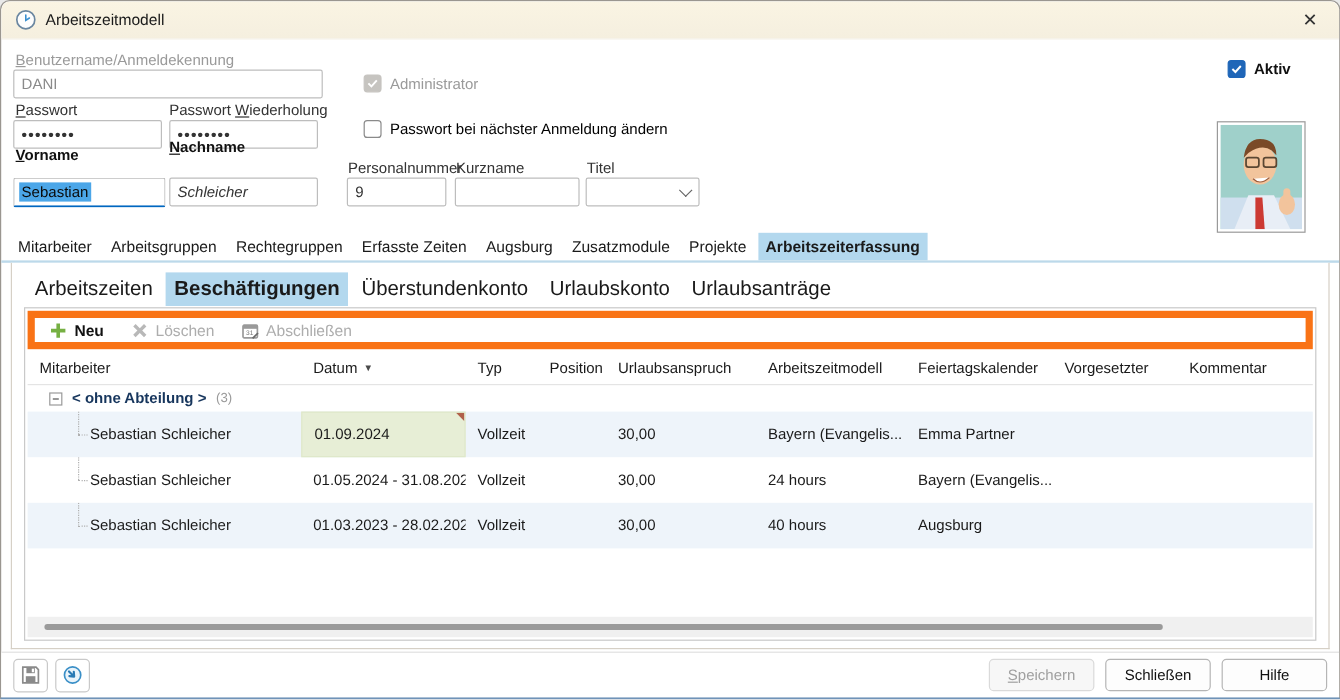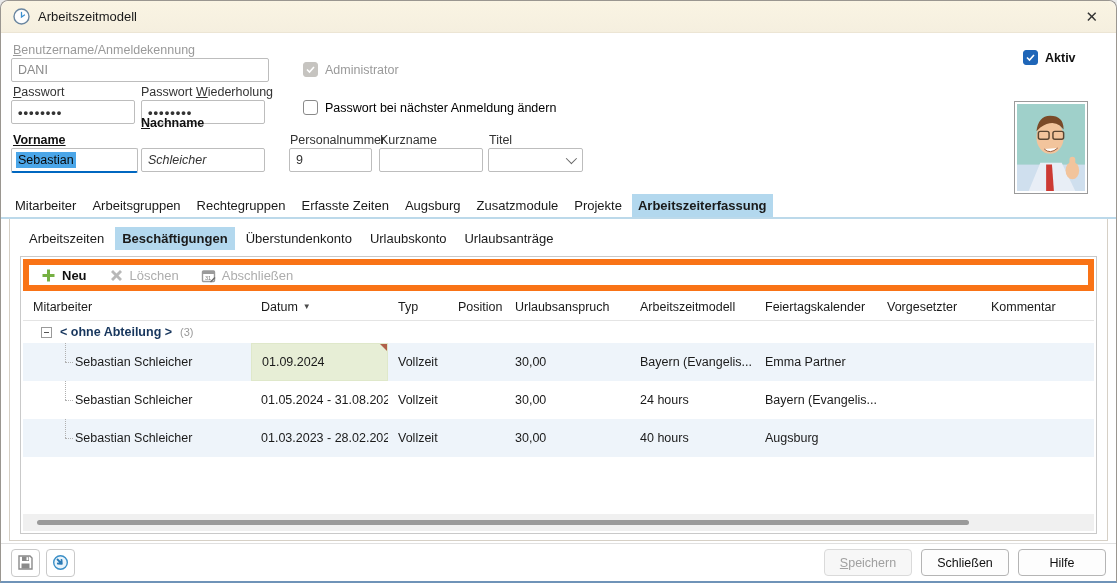--- a/index.html
+++ b/index.html
@@ -54,21 +54,21 @@
   .photo-box svg { width:100%; height:100%; display:block; }
   
   .tabstrip { position:absolute; left:8px; top:191px; right:8px; display:flex; gap:4px; height:25px; align-items:flex-end; }
   .tab { font-size:13px; color:#1a1a1a; padding:4px 6px; white-space:nowrap; cursor:pointer; }
   .tab.selected { background:#b3d8ee; font-weight:bold; }
   .strip-line { position:absolute; left:0; top:216px; width:100%; height:2px; background:#bcd9ea; }
   
   .tabpage { position:absolute; left:8px; top:218px; right:8px; bottom:40px;
     border:1px solid #d6d0c6; border-top:none; background:#fff; }
   .subtabs { position:absolute; left:12px; top:8px; display:flex; gap:4px; }
-  .subtab { font-size:13px; color:#1a1a1a; padding:4px 7px; white-space:nowrap; cursor:pointer; }
+  .subtab { font-size:17px; color:#1a1a1a; padding:4px 7px; white-space:nowrap; cursor:pointer; }
   .subtab.selected { background:#b3d8ee; font-weight:bold; }
   .panel { position:absolute; left:10px; right:10px; top:37px; bottom:6px; border:1px solid #c9c9c9; background:#fff; }
   
   .toolbar { margin:2px; height:32px; border:6px solid #f97316; display:flex; align-items:center; gap:22px; padding:0 12px; background:#fff; }
   .tool-btn { display:flex; align-items:center; gap:6px; font-size:13px; cursor:pointer; }
   .tool-btn.enabled { color:#111; font-weight:bold; }
   .tool-btn.disabled { color:#adadad; cursor:default; }
   .tool-btn svg { width:15px; height:15px; }
   
   .grid { margin:0 2px; font-size:12.5px; color:#1a1a1a; }
@@ -138,21 +138,21 @@
     <input class="tb pw" style="left: 10px; top: 66px; width: 124px;" value="••••••••">
 
     <span class="lbl" style="left:140px; top:51px;">Passwort <u>W</u>iederholung</span>
     <input class="tb pw" style="left: 140px; top: 66px; width: 124px;" value="••••••••">
 
     <div class="cb-row" style="left:302px; top:66px;">
       <span class="cb unchecked"></span>
       <span>Passwort bei nächster Anmeldung ändern</span>
     </div>
 
-    <span class="lbl bold" style="left:12px; top:99px;text-decoration:underline;"><u>V</u>orname</span>
+    <span class="lbl bold" style="left:12px; top:88px;"><u>V</u>orname</span>
     <div class="fake-input" style="left:10px; top:114px; width:127px;">
       <span class="sel">Sebastian</span>
     </div>
 
     <span class="lbl bold" style="left:140px; top:82px;"><u>N</u>achname</span>
     <input class="tb" style="left: 140px; top: 114px; width: 124px; font-style: italic;" value="Schleicher">
 
     <span class="lbl" style="left:289px; top:99px;">Personalnummer</span>
     <input class="tb" style="left: 288px; top: 114px; width: 83px;" value="9">
 

